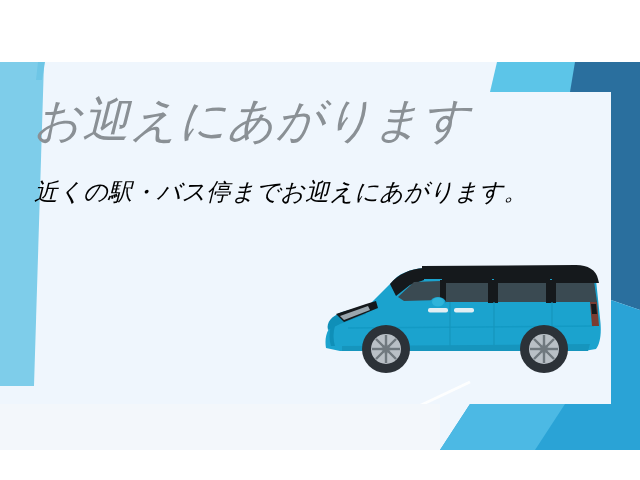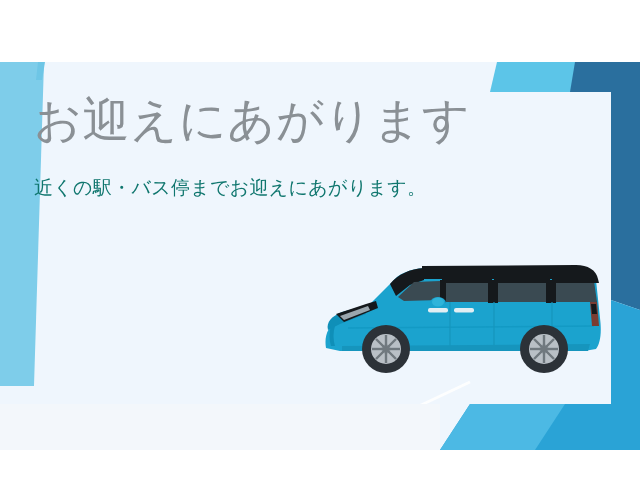--- a/index.html
+++ b/index.html
@@ -13,20 +13,21 @@
     overflow: hidden;
     font-family: "Liberation Sans", "DejaVu Sans", sans-serif;
   }
 
   #banner {
     position: relative;
     width: 640px;
     height: 461px;
     background: #ffffff;
     overflow: hidden;
+    font-style: italic;
   }
 
   
   #deco-bg {
     position: absolute;
     left: 0; top: 0;
     width: 640px; height: 480px;
     display: block;
   }
 
@@ -44,23 +45,23 @@
     color: #8a9095;
     letter-spacing: 0.5px;
     margin: 0;
     font-weight: 400;
     white-space: nowrap;
   }
 
   #subtext {
     margin: 0;
     padding-top: 30px;
-    font-size: 19px;
+    font-size: 24px;
     line-height: 1.62;
-    color: #0f766e;
+    color: #000000;
     letter-spacing: 0.3px;
     white-space: nowrap;
   }
   #subtext .line { display: block; }
 
   
   #car-illustration {
     position: absolute;
     left: 318px;
     top: 252px;

